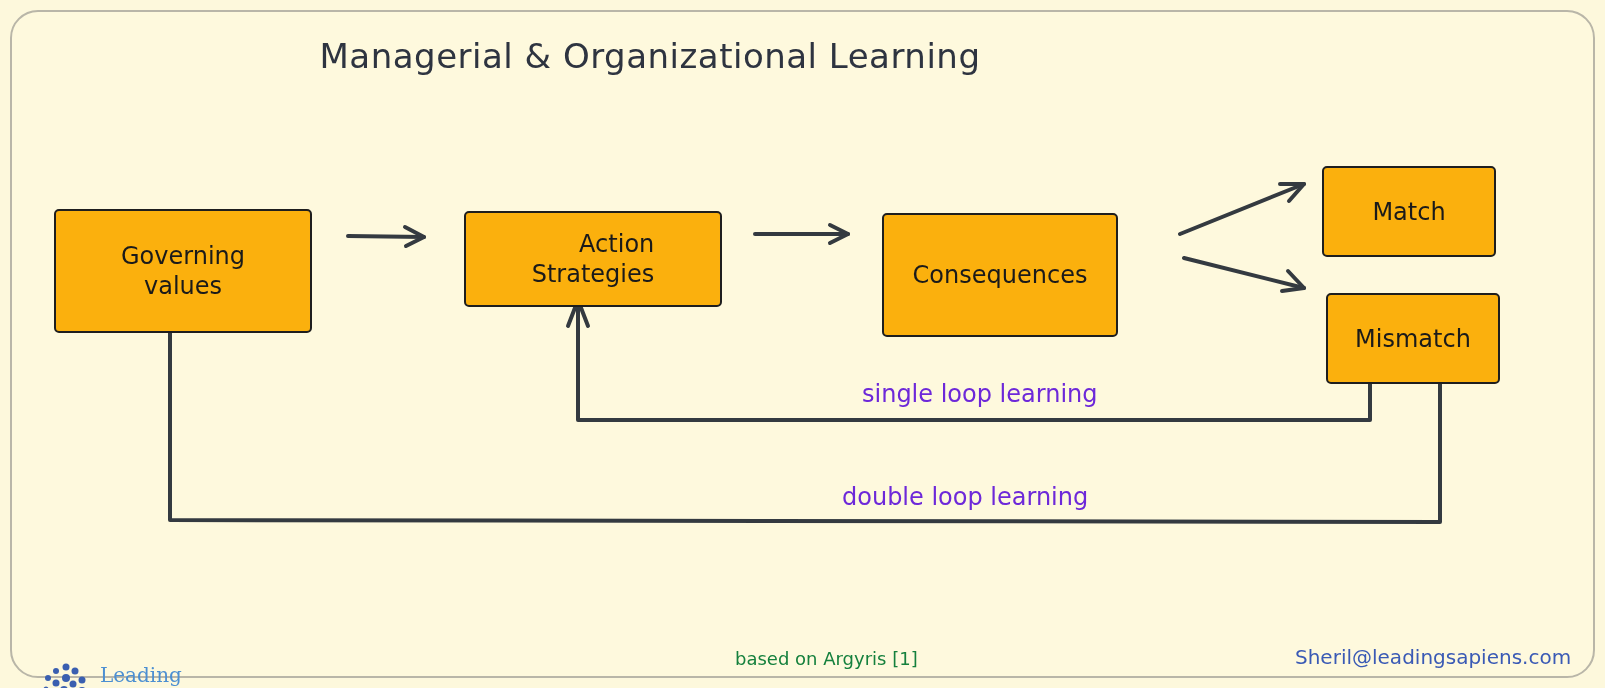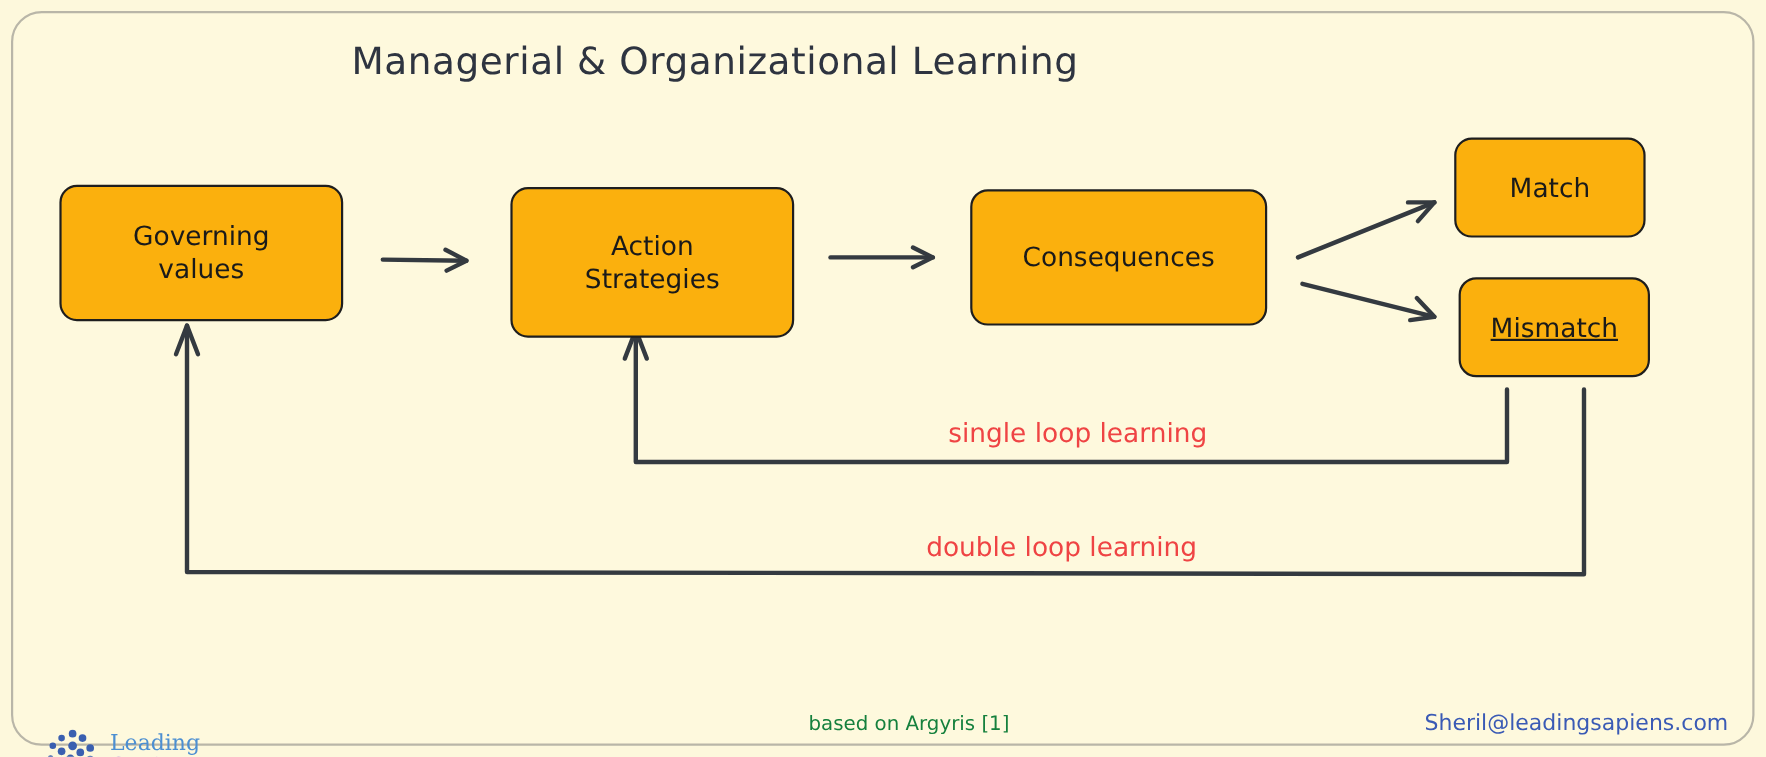--- a/index.html
+++ b/index.html
@@ -1,21 +1,21 @@
 <!DOCTYPE html>
 <html><head>
 <meta charset="utf-8">
 <style>
   html, body { margin: 0; padding: 0; background: #fdf8dc; }
   body { width: 1605px; height: 688px; position: relative; overflow: hidden; font-family: "DejaVu Sans", sans-serif; }
   .frame { position: absolute; left: 10px; top: 10px; width: 1585px; height: 668px; border: 2px solid #b9b6a8; border-radius: 28px; box-sizing: border-box; background: #fef9dd; }
   .title { position: absolute; left: 0; width: 1300px; top: 36px; text-align: center; font-size: 34px; color: #2e3440; letter-spacing: 0.5px; }
-  .box { position: absolute; background: #fbb00d; border: 2px solid #1e1e1e; border-radius: 16px; box-sizing: border-box; display: flex; align-items: center; justify-content: center; text-align: center; font-size: 24px; color: #1a1a1a; line-height: 1.25; white-space: pre-line; }
+  .box { position: absolute; background: #fbb00d; border: 2px solid #1e1e1e; border-radius: 5px; box-sizing: border-box; display: flex; align-items: center; justify-content: center; text-align: center; font-size: 24px; color: #1a1a1a; line-height: 1.25; white-space: pre-line; margin-top: 41px; }
   svg.lines { position: absolute; left: 0; top: 0; }
-  .label { position: absolute; font-size: 24px; color: #ef4444; }
+  .label { position: absolute; font-size: 24px; color: #6d28d9; }
   .footer-note { position: absolute; left: 735px; top: 648px; font-size: 18px; color: #15803d; }
   .email { position: absolute; left: 1295px; top: 645px; font-size: 20px; color: #3a5ab5; }
   .logo { position: absolute; left: 42px; top: 615px; display: flex; align-items: center; gap: 10px; margin-top: 48px; }
   .logo-text { font-family: "DejaVu Serif", serif; font-size: 20px; line-height: 21px; color: #4c8fd2; }
   .logo-text span { display: block; }
   .logo-text span + span { color: #6d28d9; text-align: center; }
 </style>
 </head>
 <body>
 
@@ -41,25 +41,25 @@
     <path d="M1370 354 L1370 420 L578 420 L578 300"></path>
     <path d="M568 326 L578 300 L588 326"></path>
 
     <path d="M1440 354 L1440 522 L170 520 L170 296"></path>
     <path d="M160 322 L170 296 L180 322"></path>
   </g>
 </svg>
 
 <div class="box" style="left:54px;top:168px;width:258px;height:124px;">Governing
 values</div>
-<div class="box" style="left:464px;top:170px;width:258px;height:137px;">Action
+<div class="box" style="left:464px;top:170px;width:258px;height:96px;text-align:right;">Action
 Strategies</div>
-<div class="box" style="left:882px;top:172px;width:270px;height:124px;">Consequences</div>
+<div class="box" style="left:882px;top:172px;width:236px;height:124px;">Consequences</div>
 <div class="box" style="left:1322px;top:125px;width:174px;height:91px;">Match</div>
-<div class="box" style="left:1326px;top:252px;width:174px;height:91px;text-decoration:underline;">Mismatch</div>
+<div class="box" style="left:1326px;top:252px;width:174px;height:91px;">Mismatch</div>
 
 <div class="label" style="left:862px;top:380px;">single loop learning</div>
 <div class="label" style="left:842px;top:483px;">double loop learning</div>
 
 <div class="logo">
   <svg width="48" height="46" viewBox="0 0 48 46">
     <g fill="#3a5fb0">
       <circle cx="24" cy="4" r="3.5"></circle>
         <circle cx="14" cy="8" r="3"></circle>
         <circle cx="33" cy="8" r="3.5"></circle>

